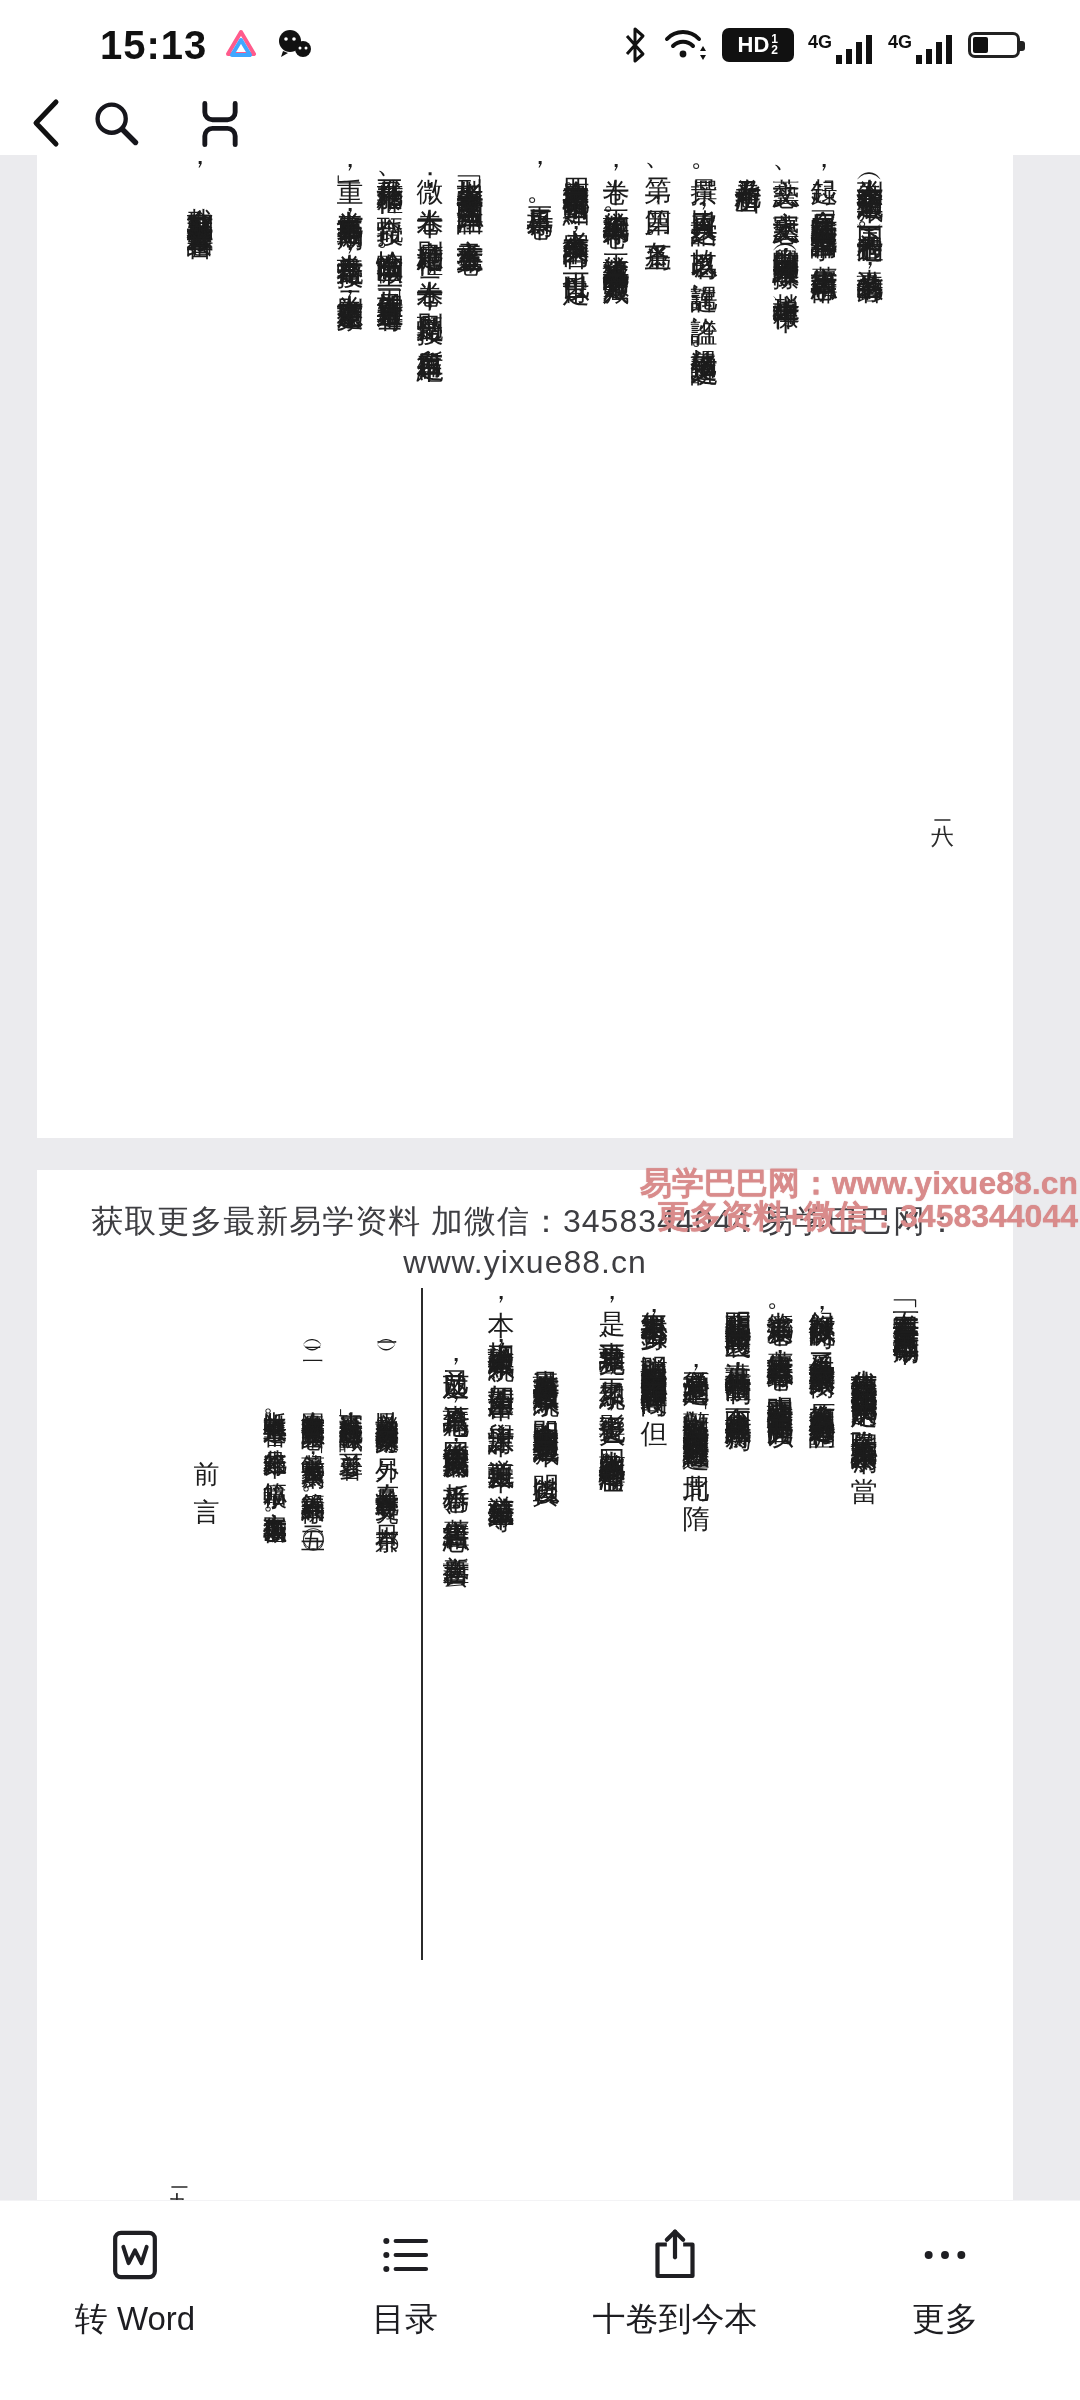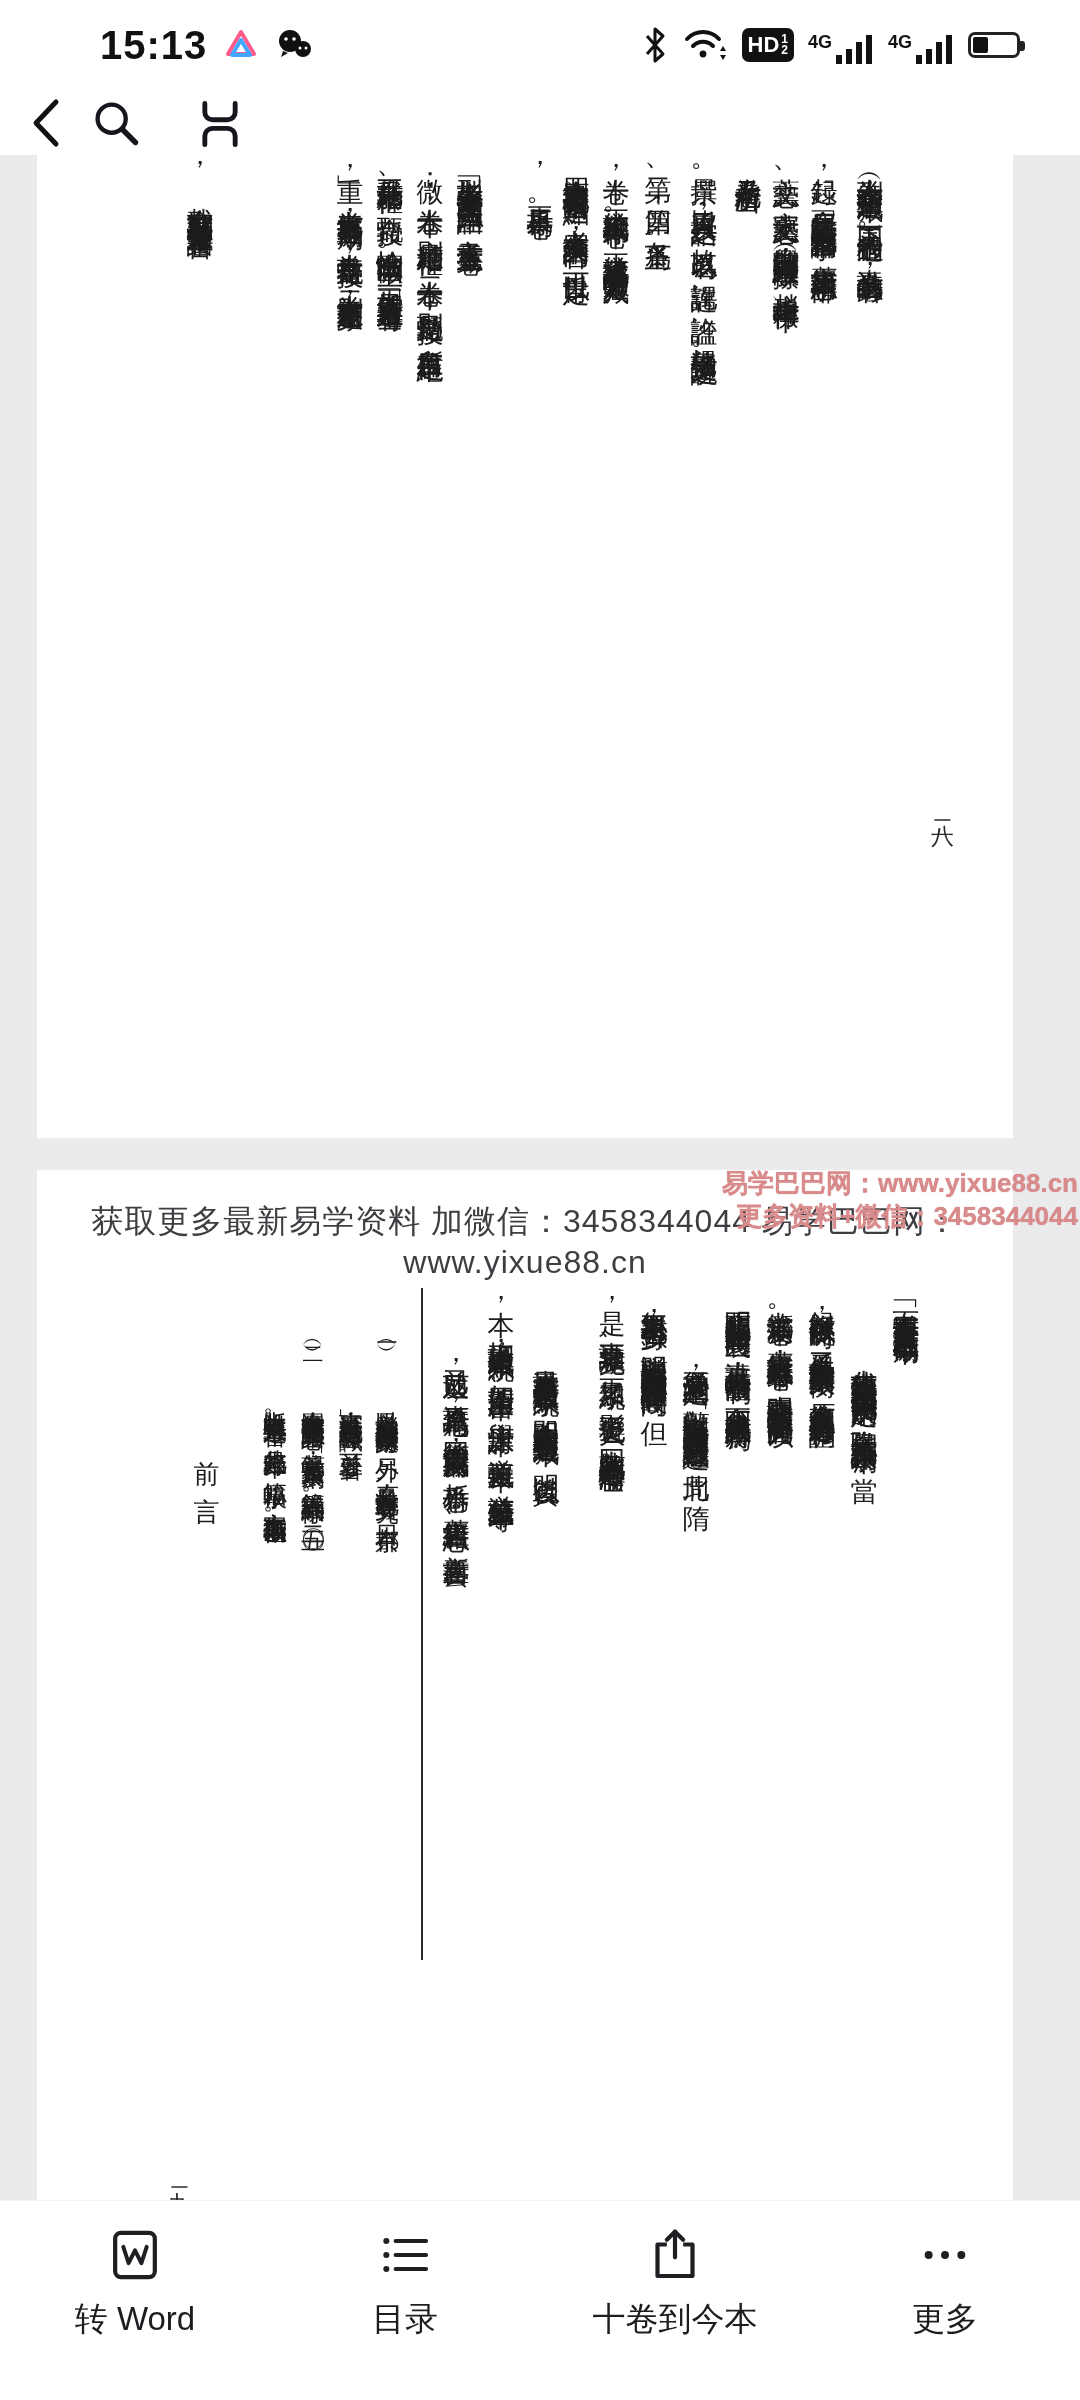--- a/index.html
+++ b/index.html
@@ -7,21 +7,21 @@
        font-family:"Liberation Sans","DejaVu Sans",sans-serif;overflow:hidden;}
 
   
   .status{position:absolute;left:0;top:0;width:1080px;height:90px;background:#fff;
           display:flex;align-items:center;justify-content:space-between;
           padding:0 60px 0 100px;box-sizing:border-box;}
   .st-left{display:flex;align-items:center;gap:16px;}
   .st-time{font-size:40px;font-weight:600;color:#111;letter-spacing:1px;}
   .st-right{display:flex;align-items:center;gap:14px;}
   .hd-badge{background:#111;color:#fff;border-radius:7px;height:34px;
-            display:flex;align-items:center;padding:0 6px;gap:2px;}
+            display:flex;align-items:center;padding:0 16px;gap:2px;}
   .hd-badge b{font-size:22px;font-weight:700;letter-spacing:0;}
   .hd-frac{display:flex;flex-direction:column;line-height:11px;font-size:12px;font-weight:700;}
   .sig{position:relative;display:flex;align-items:flex-end;height:40px;}
   .sig i{font-style:normal;font-size:18px;font-weight:700;color:#111;margin-right:2px;
          position:relative;top:-12px;}
   .batt{position:relative;width:52px;height:26px;border:3px solid #222;border-radius:7px;
         display:flex;align-items:center;padding:2px;box-sizing:border-box;}
   .batt-fill{width:36%;height:100%;background:#111;border-radius:2px;}
   .batt-nub{position:absolute;right:-8px;top:6px;width:5px;height:10px;background:#222;
             border-radius:0 3px 3px 0;}
@@ -48,21 +48,21 @@
   .fn{font-size:24px;letter-spacing:1.2px;}
   .marker{font-size:21px;letter-spacing:0;}
   .pageno{font-size:23px;color:#2a2a2a;letter-spacing:4px;}
   .rule{position:absolute;width:2px;background:#2b2b2b;}
   .sec-title{letter-spacing:36px;font-size:26px;}
 
   .print-wm{position:absolute;left:0;top:30px;width:100%;text-align:center;
             font-size:32px;color:#3e3e42;font-family:"Liberation Sans",sans-serif;
             letter-spacing:1px;}
   .red-wm{position:absolute;right:2px;top:1012px;text-align:right;line-height:33px;
-          font-size:26px;font-weight:700;color:#d98b8b;
+          font-size:32px;font-weight:700;color:#d98b8b;
           text-shadow:0 0 1px #c97f7f;z-index:5;}
 
   
   .toolbar{position:absolute;left:0;top:2200px;width:1080px;height:200px;background:#fff;
            display:flex;justify-content:space-around;align-items:flex-start;
            padding-top:26px;box-sizing:border-box;border-top:1px solid #f3f3f5;}
   .tb-item{display:flex;flex-direction:column;align-items:center;gap:14px;width:180px;}
   .tb-label{font-size:33px;color:#1d1d21;white-space:nowrap;}
   svg{display:block;}
 </style>

